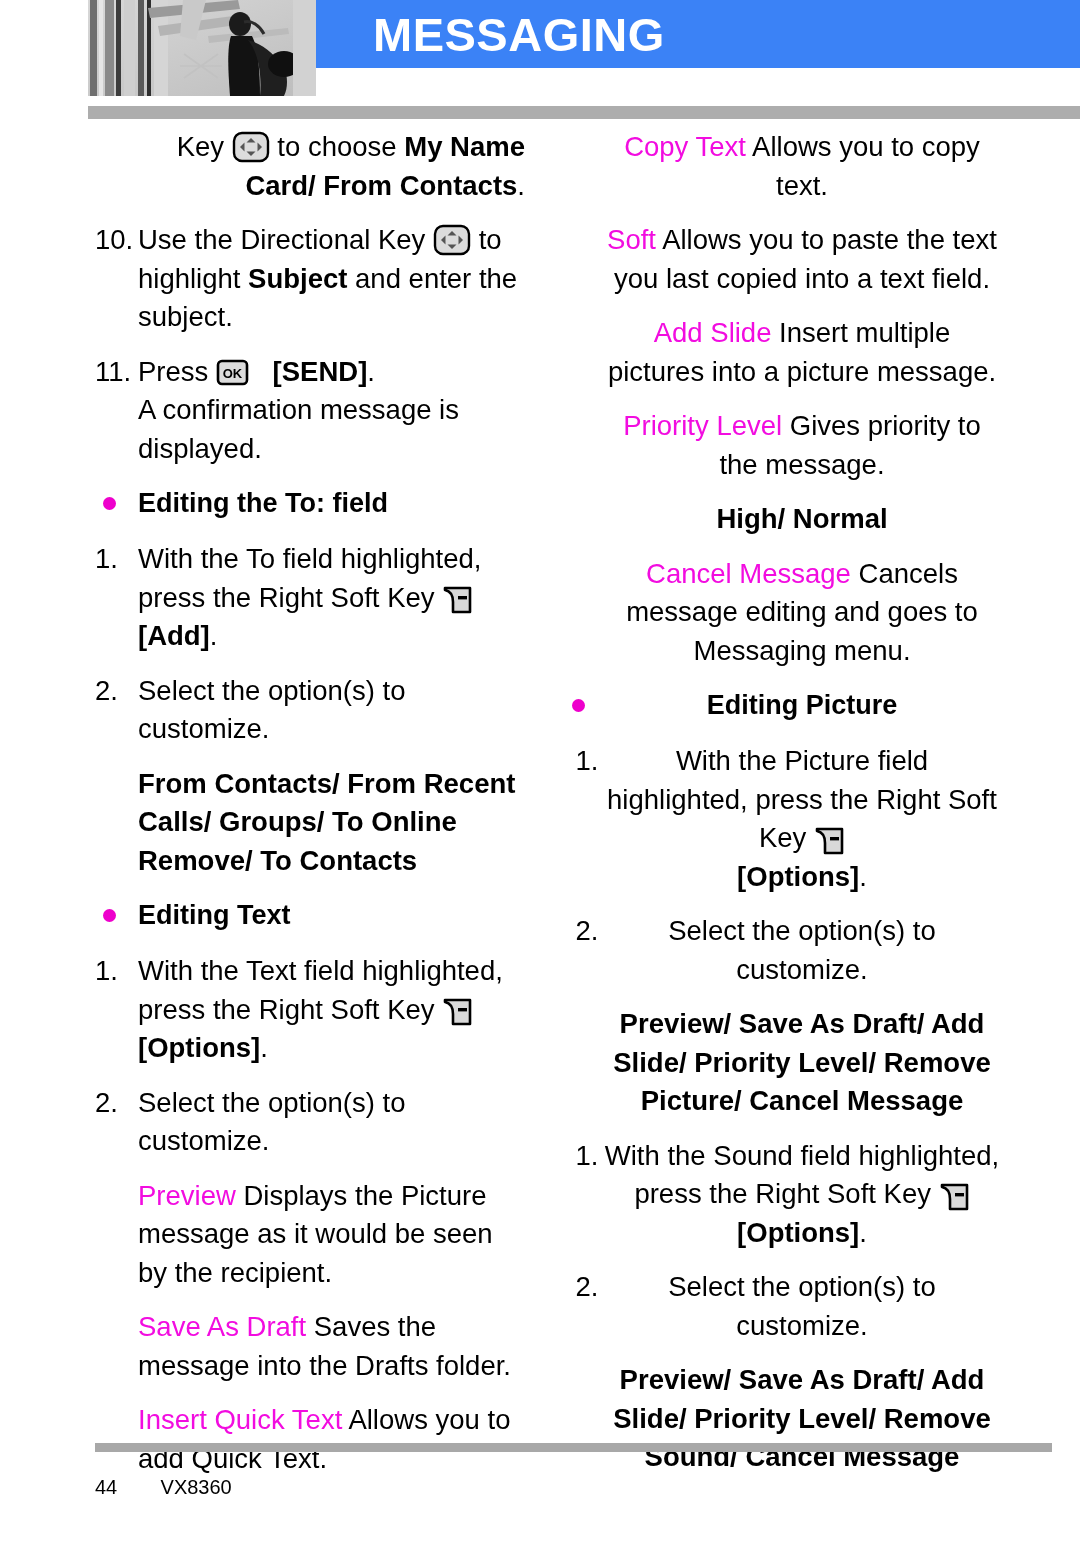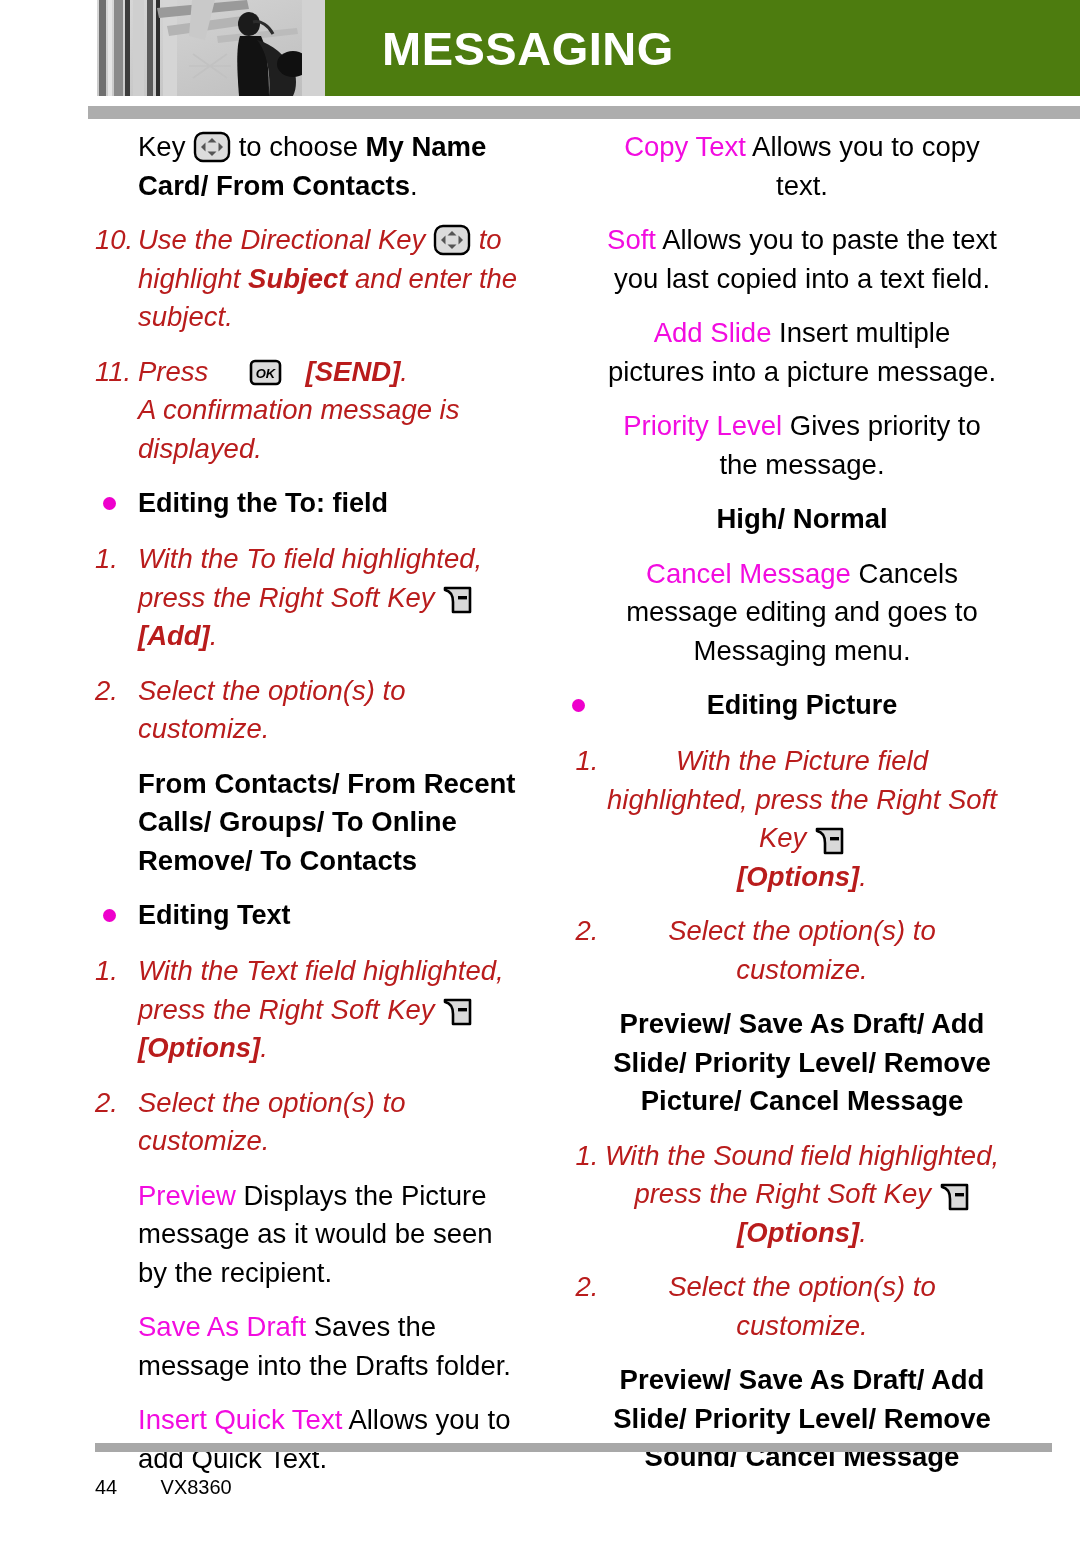--- a/index.html
+++ b/index.html
@@ -12,23 +12,22 @@
     position: relative;
     width: 1080px; height: 1552px;
     overflow: hidden;
     background: #ffffff;
   }
 
   
   .header {
     position: absolute;
     left: 88px; top: 0; right: 0;
-    height: 96px;
-    background: #4d7c0f;
-    margin-left: 9px;
+    height: 68px;
+    background: #3b82f6;
   }
   .header-photo {
     position: absolute;
     left: 0; top: 0;
     width: 228px; height: 96px;
     overflow: hidden;
     background: #8f8f8f;
   }
   .header-photo svg { display: block; }
   .header-title {
@@ -62,37 +61,37 @@
   }
   .col-left  { left: 95px; }
   .col-right { left: 572px; text-align: center; }
 
   
   .numitem {
     position: relative;
     padding-left: 43px;
     font-size: 27.5px;
     line-height: 38.5px;
-    color: #b91c1c;
+    color: #000000;
     margin-bottom: 16px;
-    font-style: italic;
   }
   .numitem .num {
     position: absolute;
     left: 0; top: 0;
     width: 43px;
     font-size: 27.5px;
     line-height: 38.5px;
   }
   
   .indented {
     padding-left: 43px;
     font-size: 27.5px;
     line-height: 38.5px;
     margin-bottom: 16px;
+    text-align: right;
   }
 
   
   .bullethead {
     position: relative;
     padding-left: 43px;
     font-size: 27px;
     line-height: 38px;
     font-weight: bold;
     margin-top: 16px;
@@ -129,21 +128,21 @@
   .col-right .optlist { padding-left: 30px; margin-top: 16px; }
 
   
   .icon {
     display: inline-block;
     vertical-align: middle;
     position: relative;
     top: -2px;
   }
   .icon-dpad   { width: 38px; height: 32px; }
-  .icon-ok     { width: 49px; height: 27px; margin-left: 33px; }
+  .icon-ok     { width: 49px; height: 27px; }
   .icon-softkey{ width: 31px; height: 30px; top: 1px; }
 
   
   .footer-rule {
     position: absolute;
     left: 95px; top: 1443px; right: 28px;
     height: 9px;
     background: #a8a8a8;
   }
   .footer {

